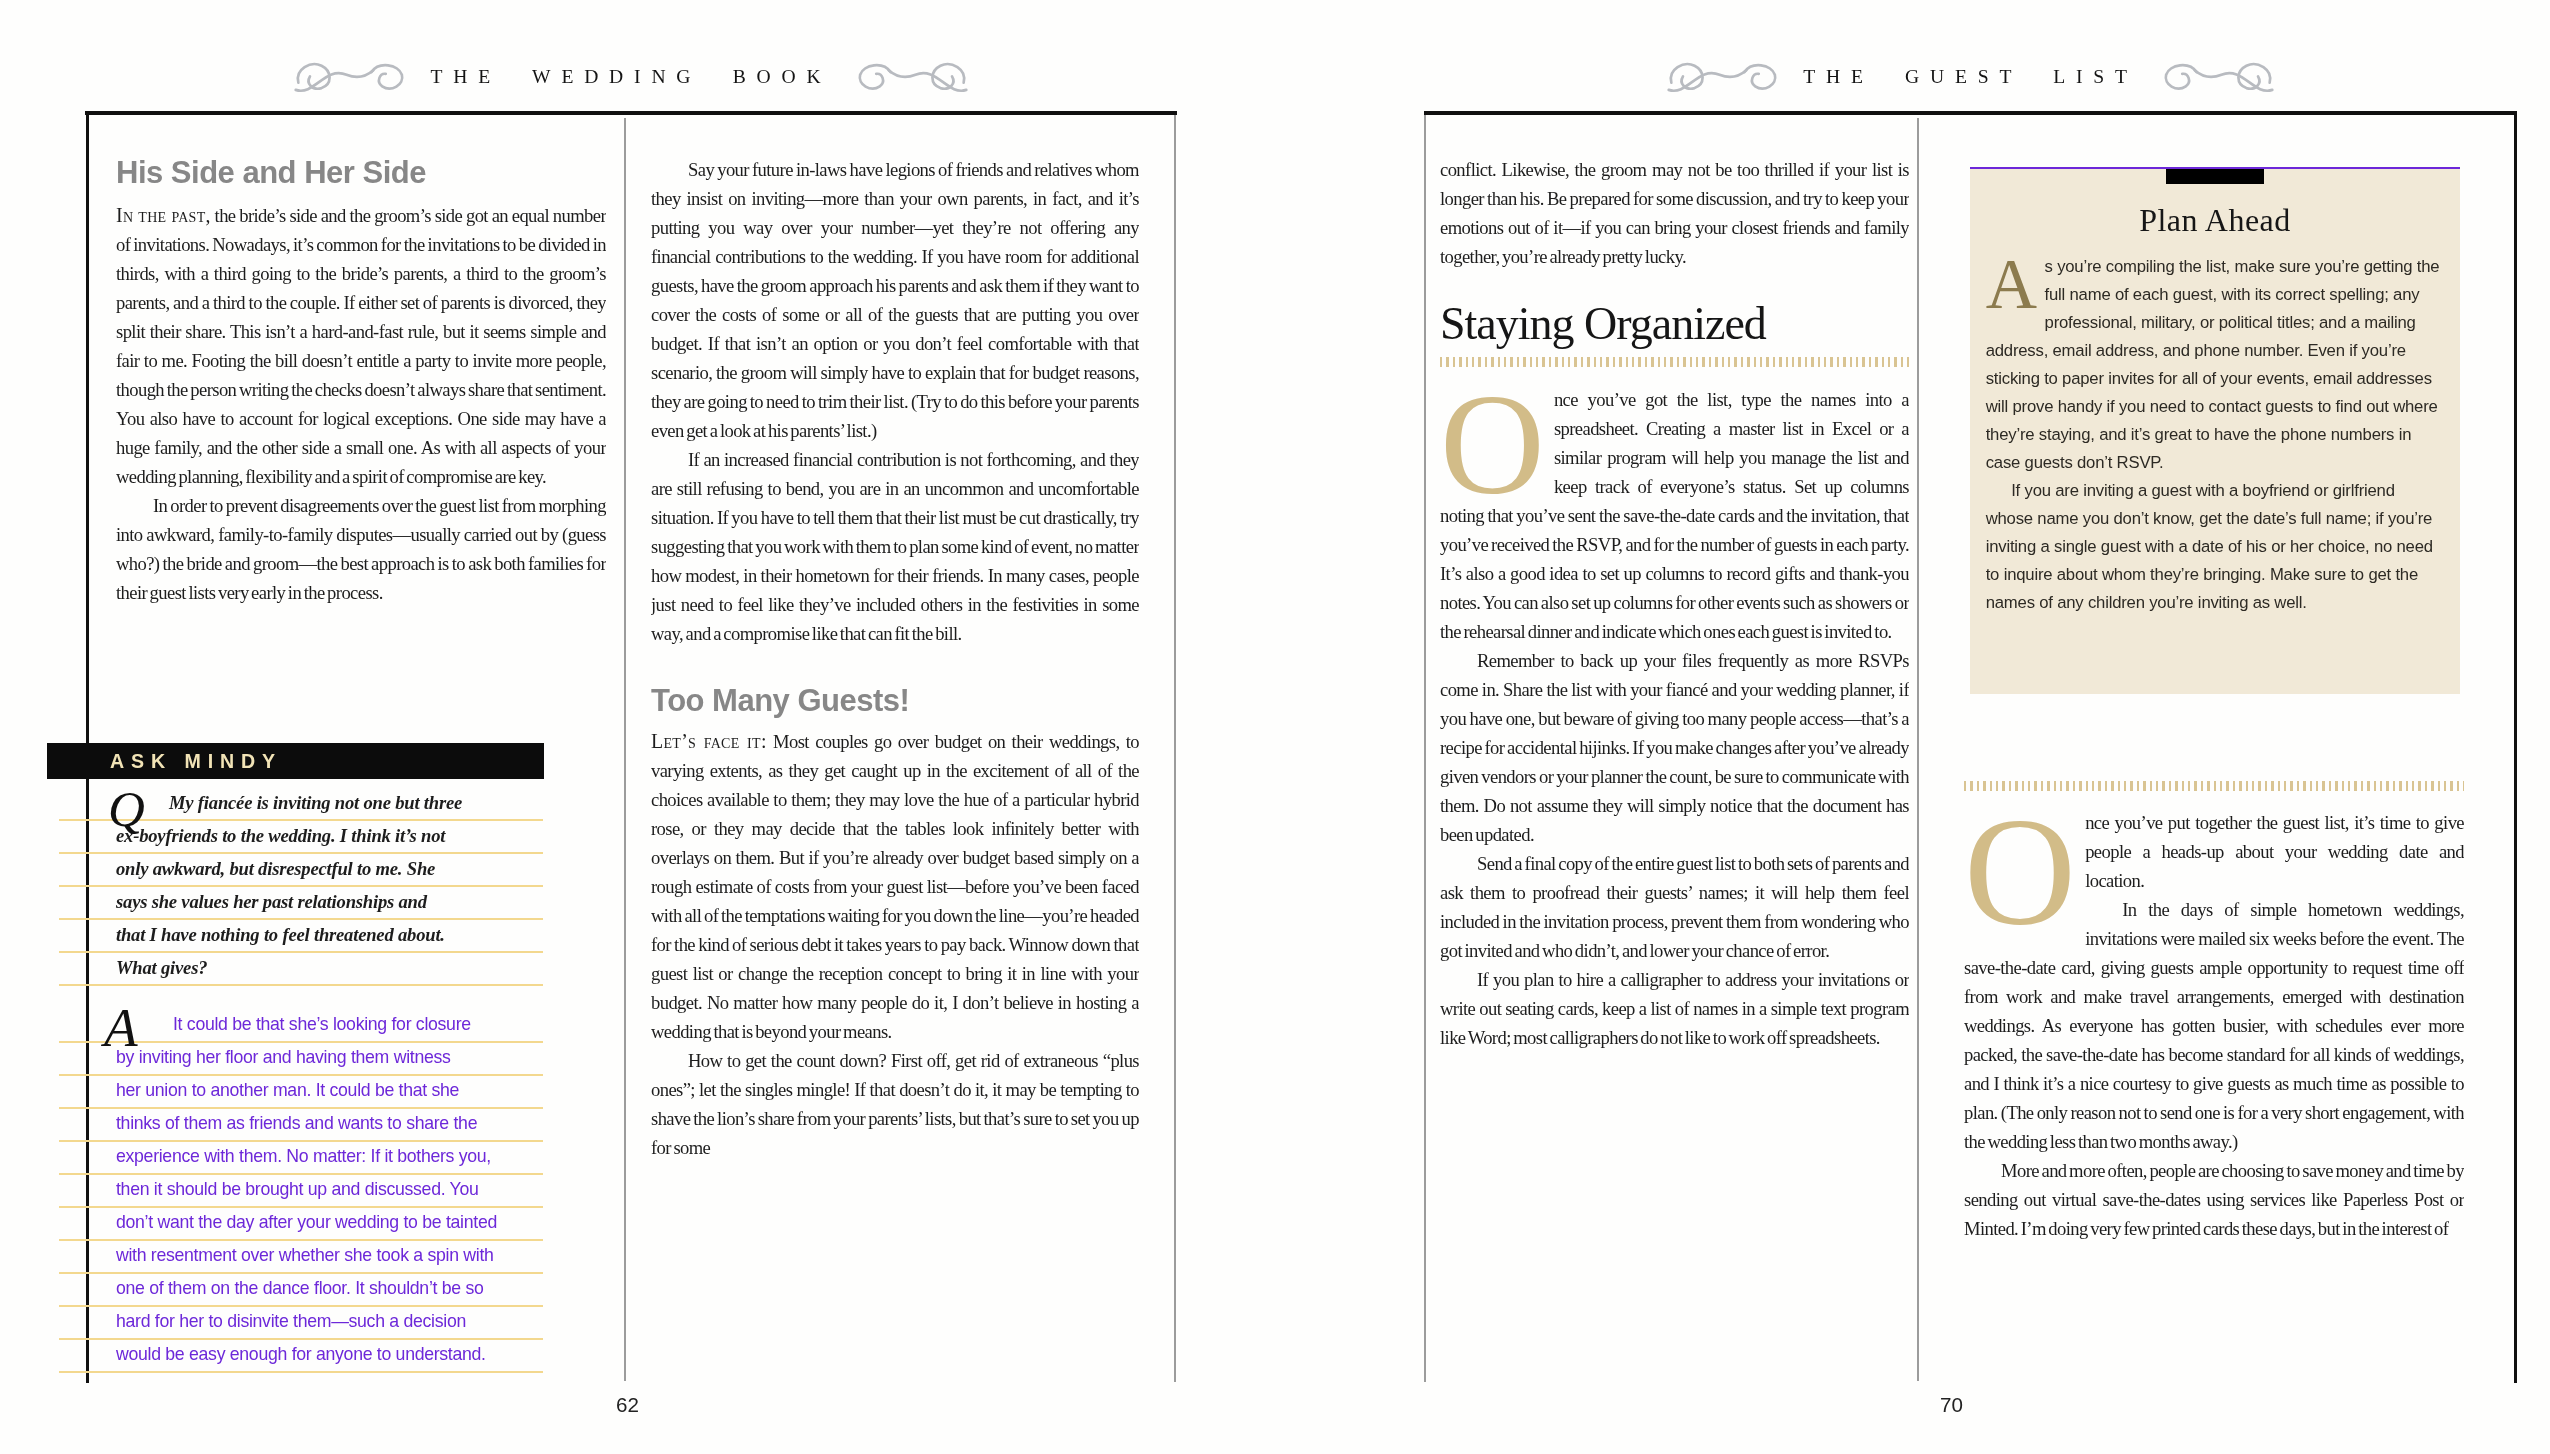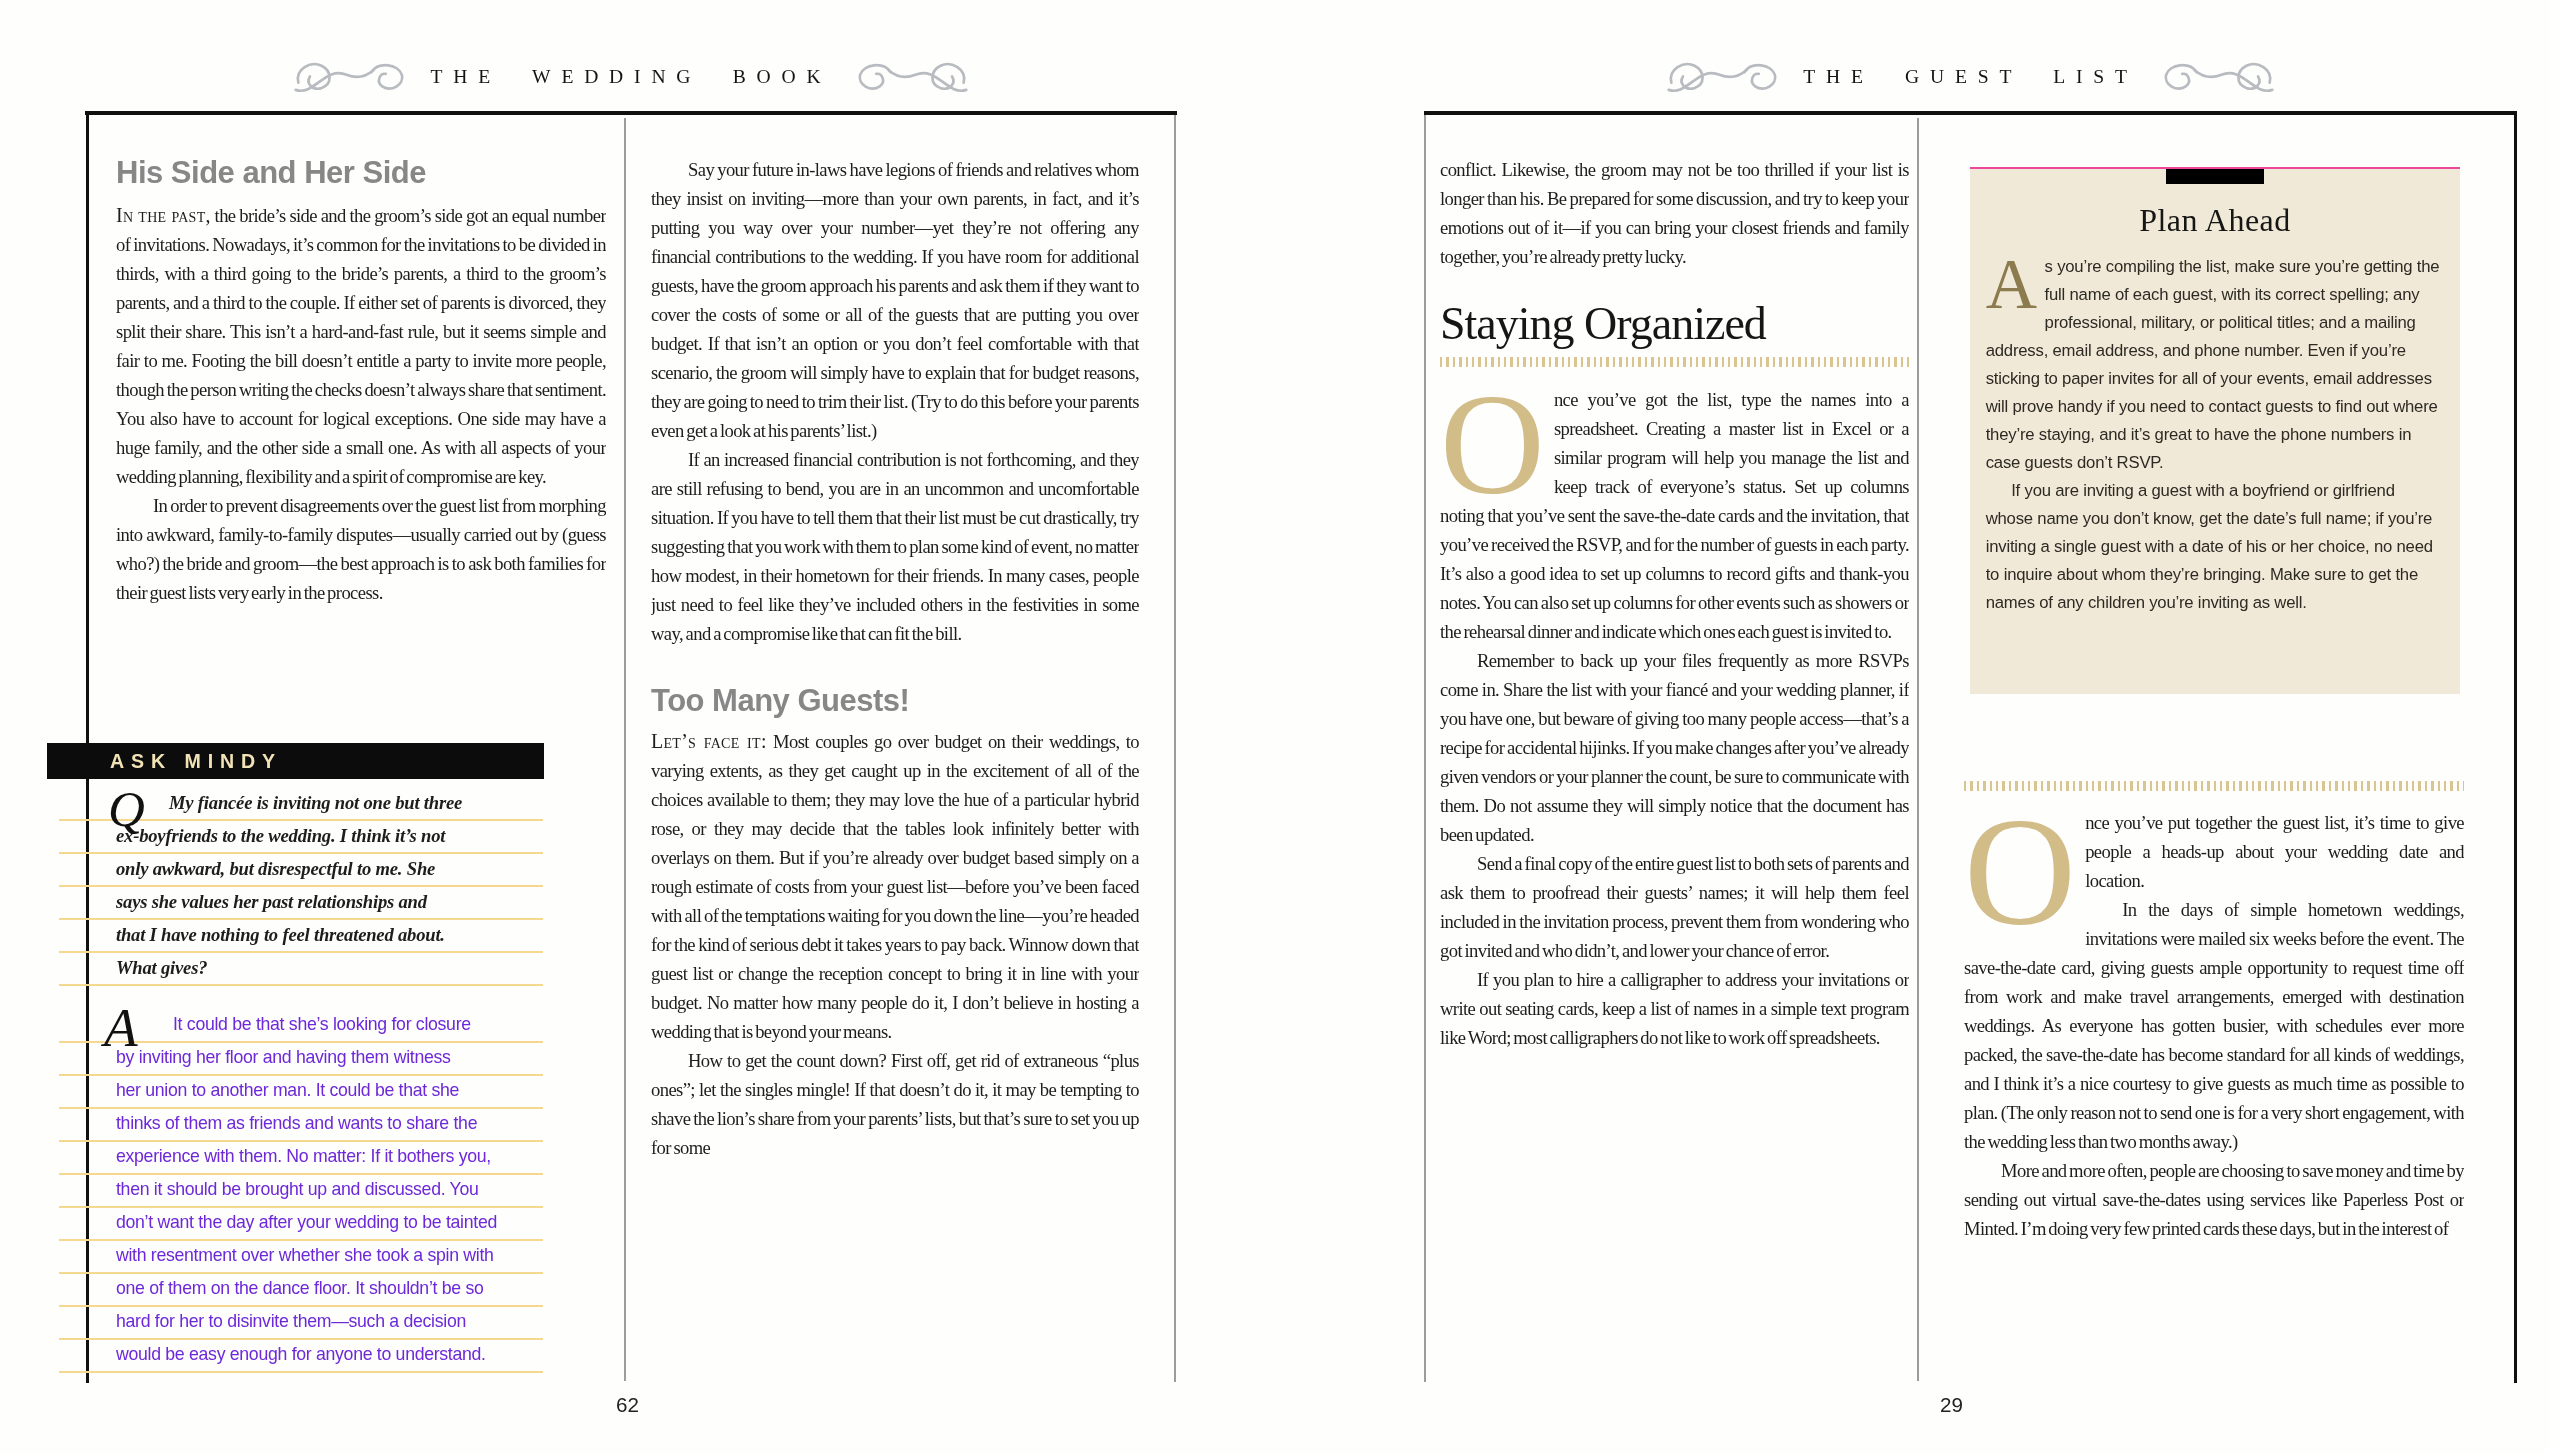--- a/index.html
+++ b/index.html
@@ -35,21 +35,21 @@
   .qa-block { position:absolute; left:59px; width:484px; }
   .qa-letter { position:absolute; font-family:"Liberation Serif", serif; font-style:italic; color:#111; }
   .q-letter { left:49px; top:-7.8px; font-size:51px; }
   .a-letter { left:45px; top:-13.7px; font-size:55px; }
   .ruled-line { box-sizing:border-box; border-bottom:2px solid #f3d88e; padding-left:57px; }
   .q-line { height:33px; line-height:29px; font-style:italic; font-weight:bold; font-size:18.6px; letter-spacing:-0.2px; }
   .q-line:first-child { padding-left:110px; }
   .a-line { height:33px; line-height:29px; font-family:"Liberation Sans", sans-serif; font-size:17.7px; letter-spacing:-0.3px; color:#6d28d9; }
   .a-line:first-child { padding-left:114px; }
   
-  .plan-box { position:absolute; left:1970px; top:167px; width:490px; height:527px; background:#f1e9d7; border-top:2px solid #ec4899; box-sizing:border-box; padding:0 15.7px; }
+  .plan-box { position:absolute; left:1970px; top:167px; width:490px; height:527px; background:#f1e9d7; border-top:2px solid #6d28d9; box-sizing:border-box; padding:0 15.7px; }
   .plan-tab { position:absolute; top:0; left:196px; width:98px; height:14.7px; background:#000; }
   .plan-title { font-family:"Liberation Serif", serif; font-size:32px; color:#161616; text-align:center; margin:33px 0 13.7px 0; letter-spacing:0.5px; }
   .plan-body p { margin:0; font-family:"Liberation Sans", sans-serif; font-size:16.7px; line-height:28px; letter-spacing:-0.2px; color:#2d2a24; text-align:left; }
   .plan-body p.indent { text-indent:25.5px; }
   .plan-dropcap { float:left; font-family:"Liberation Serif", serif; color:#8c7b4e; font-size:71px; line-height:51px; margin:5.9px 7.8px 0 0; }
   
   .pagenum { position:absolute; top:1393px; width:157px; text-align:center; font-family:"Liberation Sans", sans-serif; font-size:20.6px; color:#222; }
 </style>
 </head>
 <body>
@@ -168,16 +168,16 @@
   </div>
 
   <div class="col body-text" style="left:1964px; top:777px; width:500px; height:610px;">
     <div class="dotted-rule"></div>
     <p><span class="dropcap big">O</span><span>nce you’ve put together the guest list, it’s time to give people a heads-up about your wedding date and location.</span></p>
     <p class="indent">In the days of simple hometown weddings, invitations were mailed six weeks before the event. The save-the-date card, giving guests ample opportunity to request time off from work and make travel arrangements, emerged with destination weddings. As everyone has gotten busier, with schedules ever more packed, the save-the-date has become standard for all kinds of weddings, and I think it’s a nice courtesy to give guests as much time as possible to plan. (The only reason not to send one is for a very short engagement, with the wedding less than two months away.)</p>
     <p class="indent">More and more often, people are choosing to save money and time by sending out virtual save-the-dates using services like Paperless Post or Minted. I’m doing very few printed cards these days, but in the interest of</p>
   </div>
 
   <div class="pagenum" style="left:549px;">62</div>
-  <div class="pagenum" style="left:1873px;">29</div>
+  <div class="pagenum" style="left:1873px;">70</div>
 
 </div>
 
 
 </body></html>

